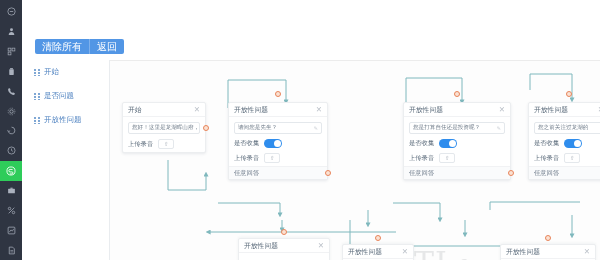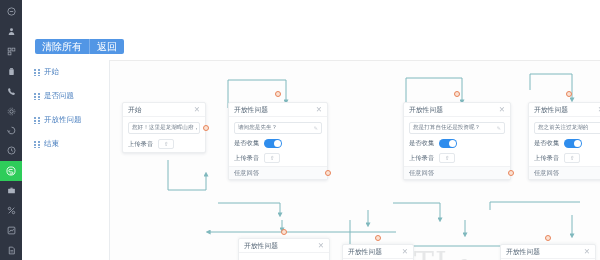--- a/index.html
+++ b/index.html
@@ -254,24 +254,20 @@
       <span>开始</span>
     </div>
     <div class="nav-item">
       <span class="grip"></span>
       <span>是否问题</span>
     </div>
     <div class="nav-item">
       <span class="grip"></span>
       <span>开放性问题</span>
     </div>
-    <div class="nav-item">
-      <span class="grip"></span>
-      <span>结束</span>
-    </div>
   </div>
 
   <div class="canvas">
     <div class="canvas-border"></div>
 
     <svg class="wires">
       <defs>
         <marker id="arw" markerWidth="5" markerHeight="5" refX="2.6" refY="2.5" orient="auto">
           <path d="M0,0 L5,2.5 L0,5 z" fill="#7fb8bd"></path>
         </marker>

